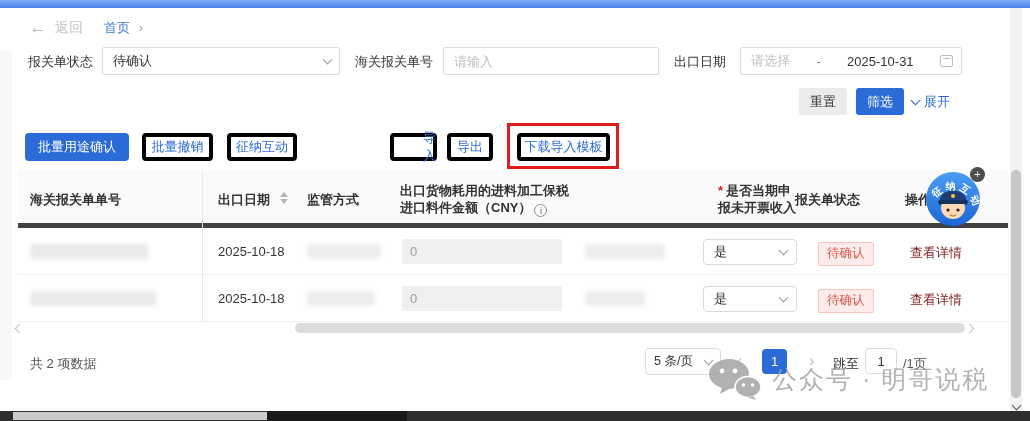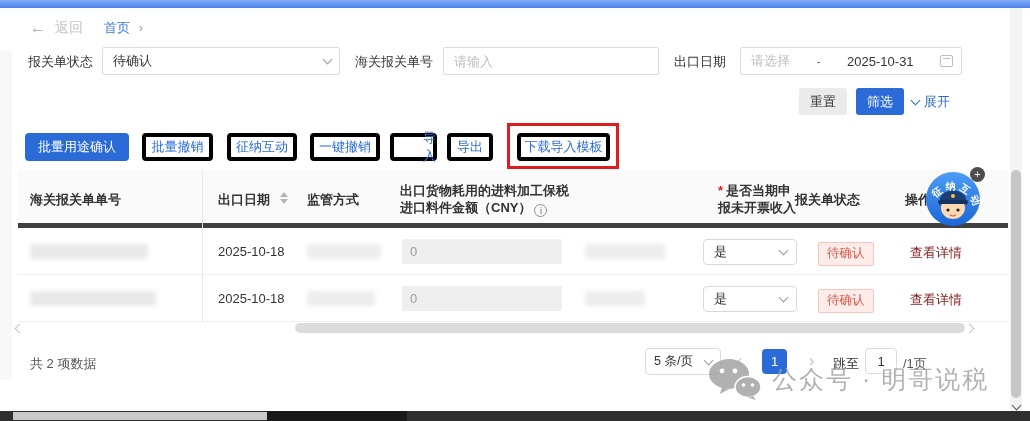--- a/index.html
+++ b/index.html
@@ -152,21 +152,20 @@
   <div class="btn btn-reset">重置</div>
   <div class="btn btn-filter">筛选</div>
   <div class="expand">
     <span class="chev blue"></span>
     <span>展开</span>
   </div>
 
   <div class="abtn filled" style="left:25px;width:104px;">批量用途确认</div>
   <div class="abtn outline" style="left:142px;width:71px;">批量撤销</div>
   <div class="abtn outline" style="left:227px;width:70px;">征纳互动</div>
-  <div class="abtn outline" style="left:310px;width:70px;">一键撤销</div>
   <div class="abtn outline" style="left:390px;width:47px;padding-left:32px;">导入</div>
   <div class="abtn outline" style="left:447px;width:46px;">导出</div>
   <div class="red-box"></div>
   <div class="abtn outline" style="left:517px;width:93px;">下载导入模板</div>
 
   <div class="thead">
     <span class="th" style="left:12px;top:21px;">海关报关单单号</span>
     <span class="th" style="left:200px;top:21px;">出口日期</span>
     <span class="sort">
       <i class="caret-up"></i>

